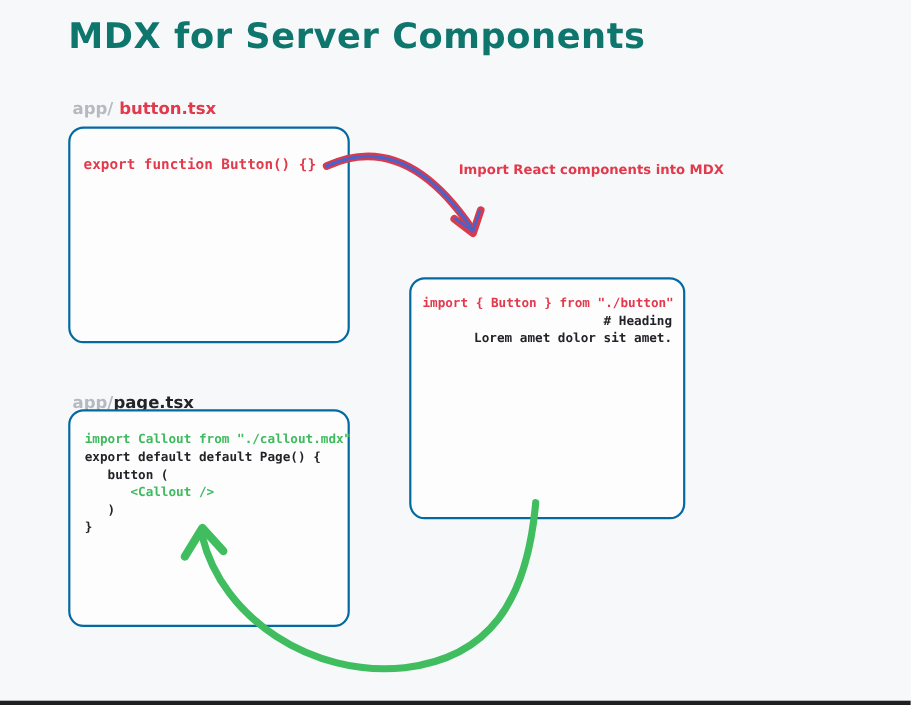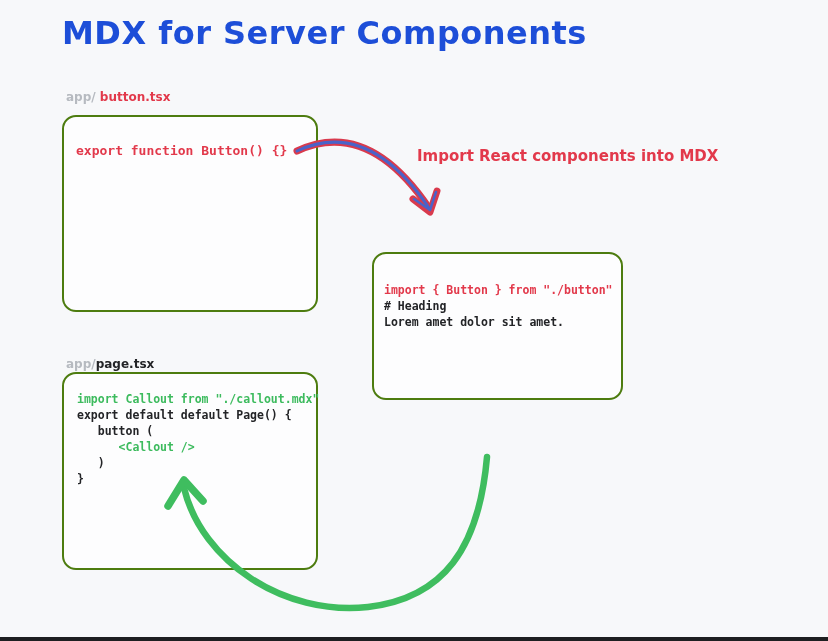--- a/index.html
+++ b/index.html
@@ -3,47 +3,47 @@
 <meta charset="utf-8">
 <style>
   html,body { margin:0; padding:0; }
   .stage {
     position:relative; width:828px; height:641px;
     background:#f7f8fa; overflow:hidden;
     font-family:"DejaVu Sans", sans-serif;
   }
   .page-title {
     position:absolute; left:62px; top:14px; margin:0;
-    font-size:32px; font-weight:bold; color:#1d4ed8; letter-spacing:.5px;
+    font-size:32px; font-weight:bold; color:#0f766e; letter-spacing:.5px;
   }
-  .file-label { position:absolute; font-size:12px; font-weight:bold; white-space:nowrap; }
+  .file-label { position:absolute; font-size:15px; font-weight:bold; white-space:nowrap; }
   .label-button  { left:66px;  top:90px; }
   .label-callout { left:377px; top:227px; }
   .label-page    { left:66px;  top:357px; }
   .dir   { color:#b6bac0; white-space:pre; }
   .c-red   { color:#e2394b; }
   .c-green { color:#3dbb5e; }
   .c-ink   { color:#232427; }
   .box {
     position:absolute; background:#fdfdfe;
-    border:2px solid #4d7c0f; border-radius:14px; box-sizing:border-box;
+    border:2px solid #0369a1; border-radius:14px; box-sizing:border-box;
   }
   .box-button  { left:62px;  top:115px; width:256px; height:197px; padding:26px 12px; }
-  .box-callout { left:372px; top:252px; width:251px; height:148px; padding:28px 10px; }
+  .box-callout { left:372px; top:252px; width:251px; height:220px; padding:13px 10px;text-align:right; }
   .box-page    { left:62px;  top:372px; width:256px; height:198px; padding:17px 13px; }
   pre.code {
     margin:0; font-family:"DejaVu Sans Mono", monospace; font-weight:bold;
     font-size:11.5px; line-height:16px; white-space:pre;
   }
   .box-button pre.code { font-size:13px; }
   .m-heading { margin-top:28px; }
   .m-lorem   { margin-top:11px; }
   .m-btn     { margin-top:24px; }
   .m-export  { margin-top:27px; }
-  .arrow-label { position:absolute; font-size:15px; font-weight:bold; white-space:nowrap; }
+  .arrow-label { position:absolute; font-size:12px; font-weight:bold; white-space:nowrap; }
   .lbl-react { left:417px; top:147px; color:#e2394b; }
   .lbl-mdx   { left:483px; top:520px; color:#3dbb5e; }
   svg.arrows { position:absolute; left:0; top:0; width:828px; height:641px; pointer-events:none; }
   .bottom-bar { position:absolute; left:0; bottom:0; width:100%; height:4px; background:#1e1f21; }
 </style>
 </head>
 <body>
 
 <div class="stage">
 

